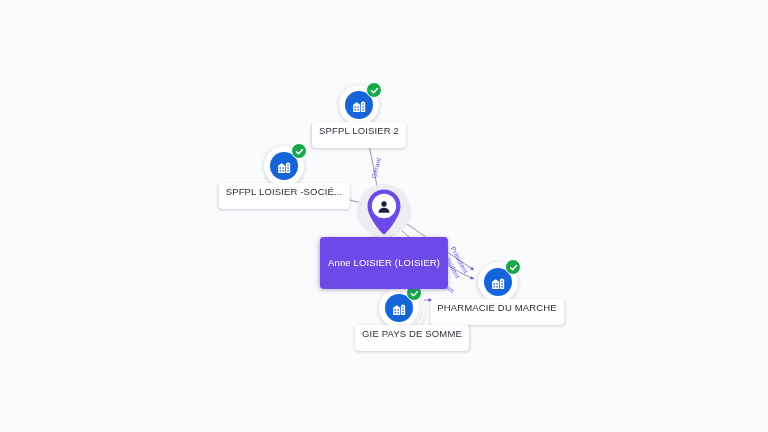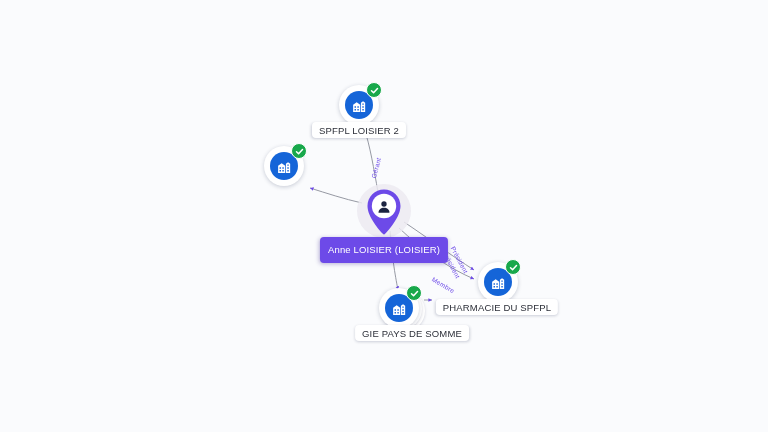--- a/index.html
+++ b/index.html
@@ -109,34 +109,34 @@
 
   
   .chip {
     position: absolute;
     transform: translateX(-50%);
     background: #ffffff;
     color: #2c2f38;
     font-size: 9.5px;
     letter-spacing: .15px;
     white-space: nowrap;
-    padding: 4px 7px 2px 7px;
+    padding: 4px 7px 12px 7px;
     border-radius: 4px;
     box-shadow: 0 1px 3px rgba(20,30,70,0.20);
     line-height: 1;
   }
   .chip-primary {
     position: absolute;
     transform: translateX(-50%);
     background: #6d4ae8;
     color: #ffffff;
     font-size: 9.5px;
     letter-spacing: .15px;
     white-space: nowrap;
-    padding: 8px 8px;
+    padding: 21px 8px;
     border-radius: 4px;
     box-shadow: 0 1px 4px rgba(60,40,140,0.35);
     line-height: 1;
   }
   .edge-label {
     position: absolute;
     font-size: 6.5px;
     color: #6d4ae8;
     white-space: nowrap;
     letter-spacing: .2px;
@@ -199,39 +199,40 @@
           </svg>
         </div>
       </div>
       <div class="badge">
         <svg width="9" height="9" viewBox="0 0 24 24" fill="none" stroke="#ffffff" stroke-width="4" stroke-linecap="round" stroke-linejoin="round">
           <path d="M4 12.5l5.5 5.5L20 6.5"></path>
         </svg>
       </div>
     </div>
   </div>
+  <div class="chip" style="left:284px; top:183px;">SPFPL LOISIER -SOCIÉ...</div>
 
   <div class="node" style="left:498px; top:282px;">
     <div class="org-wrap">
       <div class="org-disc">
         <div class="org-circle">
           <svg width="17" height="17" viewBox="0 0 24 24" fill="#ffffff">
             <path d="M3 21V11l5-3.5L13 11v10H3zm2-2h2v-2H5v2zm4 0h2v-2H9v2zm-4-4h2v-2H5v2zm4 0h2v-2H9v2z"></path>
             <path d="M14 21V8l3-2 3 2v13h-6zm2-2h2v-2h-2v2zm0-4h2v-2h-2v2zm0-4h2V9h-2v2z"></path>
           </svg>
         </div>
       </div>
       <div class="badge">
         <svg width="9" height="9" viewBox="0 0 24 24" fill="none" stroke="#ffffff" stroke-width="4" stroke-linecap="round" stroke-linejoin="round">
           <path d="M4 12.5l5.5 5.5L20 6.5"></path>
         </svg>
       </div>
     </div>
   </div>
-  <div class="chip" style="left:497px; top:299px;">PHARMACIE DU SPFPL</div>
+  <div class="chip" style="left:497px; top:299px;">PHARMACIE DU MARCHE</div>
 
   <div class="node" style="left:399px; top:308px;">
     <div class="org-wrap">
       <div class="stack-card" style="left:8px; top:5px;"></div>
       <div class="stack-card" style="left:5px; top:3px;"></div>
       <div class="org-disc">
         <div class="org-circle">
           <svg width="17" height="17" viewBox="0 0 24 24" fill="#ffffff">
             <path d="M3 21V11l5-3.5L13 11v10H3zm2-2h2v-2H5v2zm4 0h2v-2H9v2zm-4-4h2v-2H5v2zm4 0h2v-2H9v2z"></path>
             <path d="M14 21V8l3-2 3 2v13h-6zm2-2h2v-2h-2v2zm0-4h2v-2h-2v2zm0-4h2V9h-2v2z"></path>

